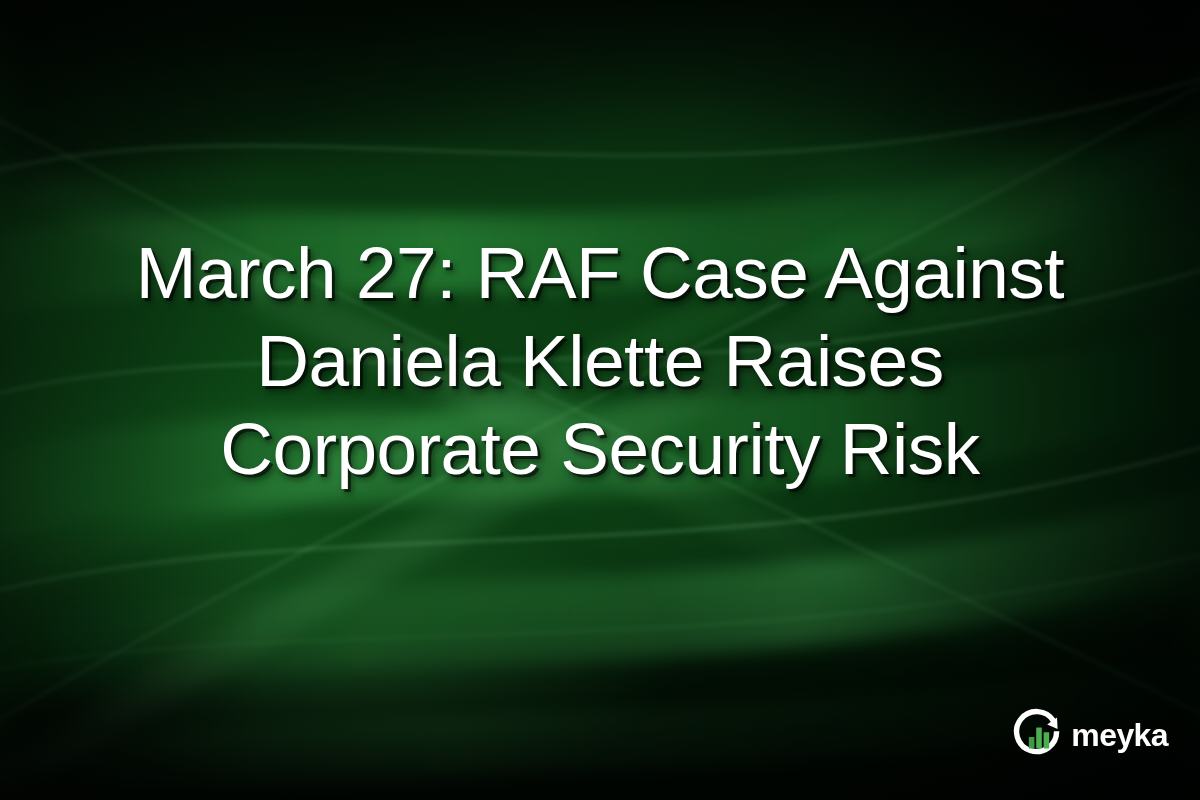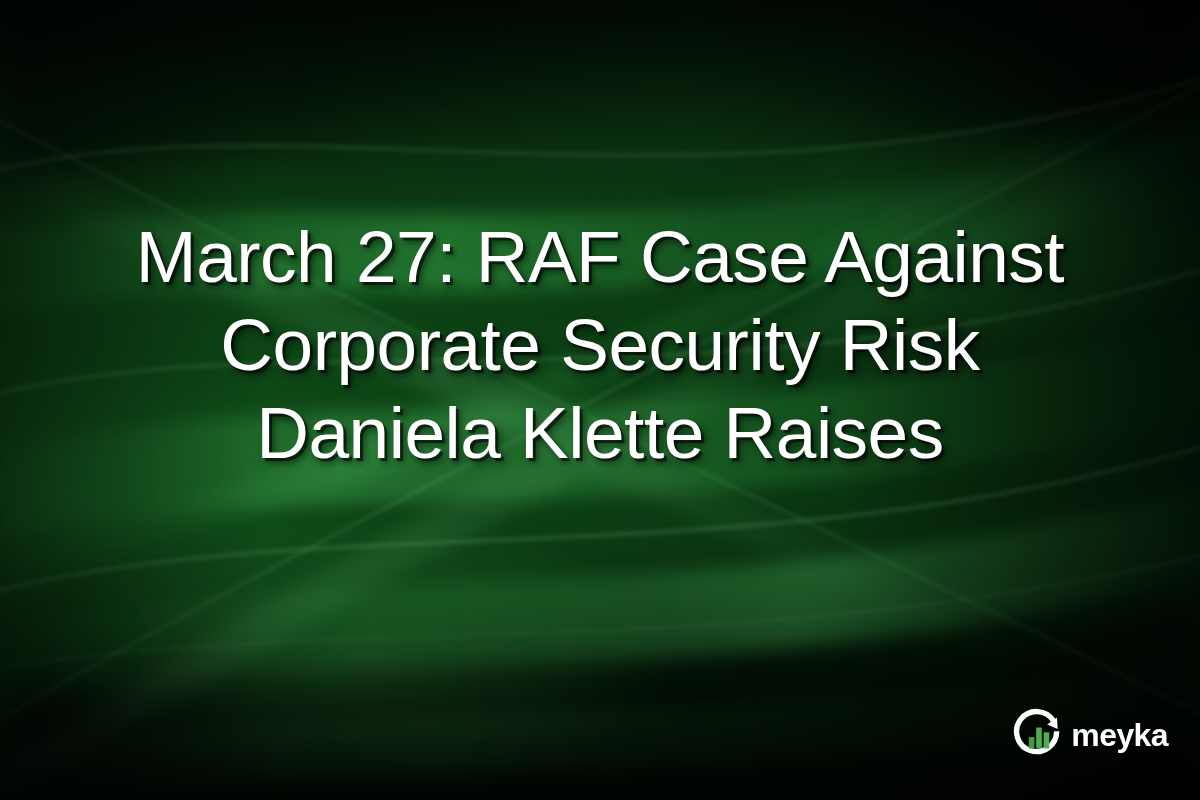--- a/index.html
+++ b/index.html
@@ -59,21 +59,21 @@
     width: 1200px;
     height: 800px;
     display: block;
   }
 
   
   .headline {
     position: absolute;
     left: 0;
     right: 0;
-    top: 164px;
+    top: 180px;
     text-align: center;
     padding: 0 48px;
     box-sizing: border-box;
     color: #ffffff;
     font-size: 73px;
     line-height: 88px;
     font-weight: 400;
     letter-spacing: -0.5px;
     text-shadow:
        3px 3px 0 rgba(0,0,0,0.55),
@@ -173,22 +173,22 @@
     <path d="M-40,100 C380,320 640,440 1260,742" fill="none" stroke="#9cf0aa" stroke-opacity="0.22" stroke-width="1.6" filter="url(#hair)"></path>
     <path d="M-40,742 C340,520 760,320 1260,54" fill="none" stroke="#b6f5c1" stroke-opacity="0.24" stroke-width="1.6" filter="url(#hair)"></path>
     <path d="M-40,676 C300,606 760,676 1260,540" fill="none" stroke="#8ae89a" stroke-opacity="0.20" stroke-width="1.4" filter="url(#hair)"></path>
   </svg>
 
   <div class="bg-layer bg-glow"></div>
   <div class="bg-layer bg-vignette"></div>
 
   <h1 class="headline">
     <span class="line">March 27: RAF Case Against</span>
+    <span class="line">Daniela Klette Raises</span>
     <span class="line">Corporate Security Risk</span>
-    <span class="line">Daniela Klette Raises</span>
   </h1>
 
   <div class="logo">
     <svg class="logo-mark" viewBox="0 0 52 52" aria-hidden="true">
 
       <path d="M40.6,13.0 A20,20 0 1 0 43.6,23.2" fill="none" stroke="#ffffff" stroke-width="5.4" stroke-linecap="butt"></path>
 
       <path d="M44.0,9.4 L44.6,21.0 L34.2,16.4 Z" fill="#ffffff"></path>
 
       <rect x="15.8" y="29.0" width="5.6" height="11.6" rx="0.6" fill="#3f9a45"></rect>

